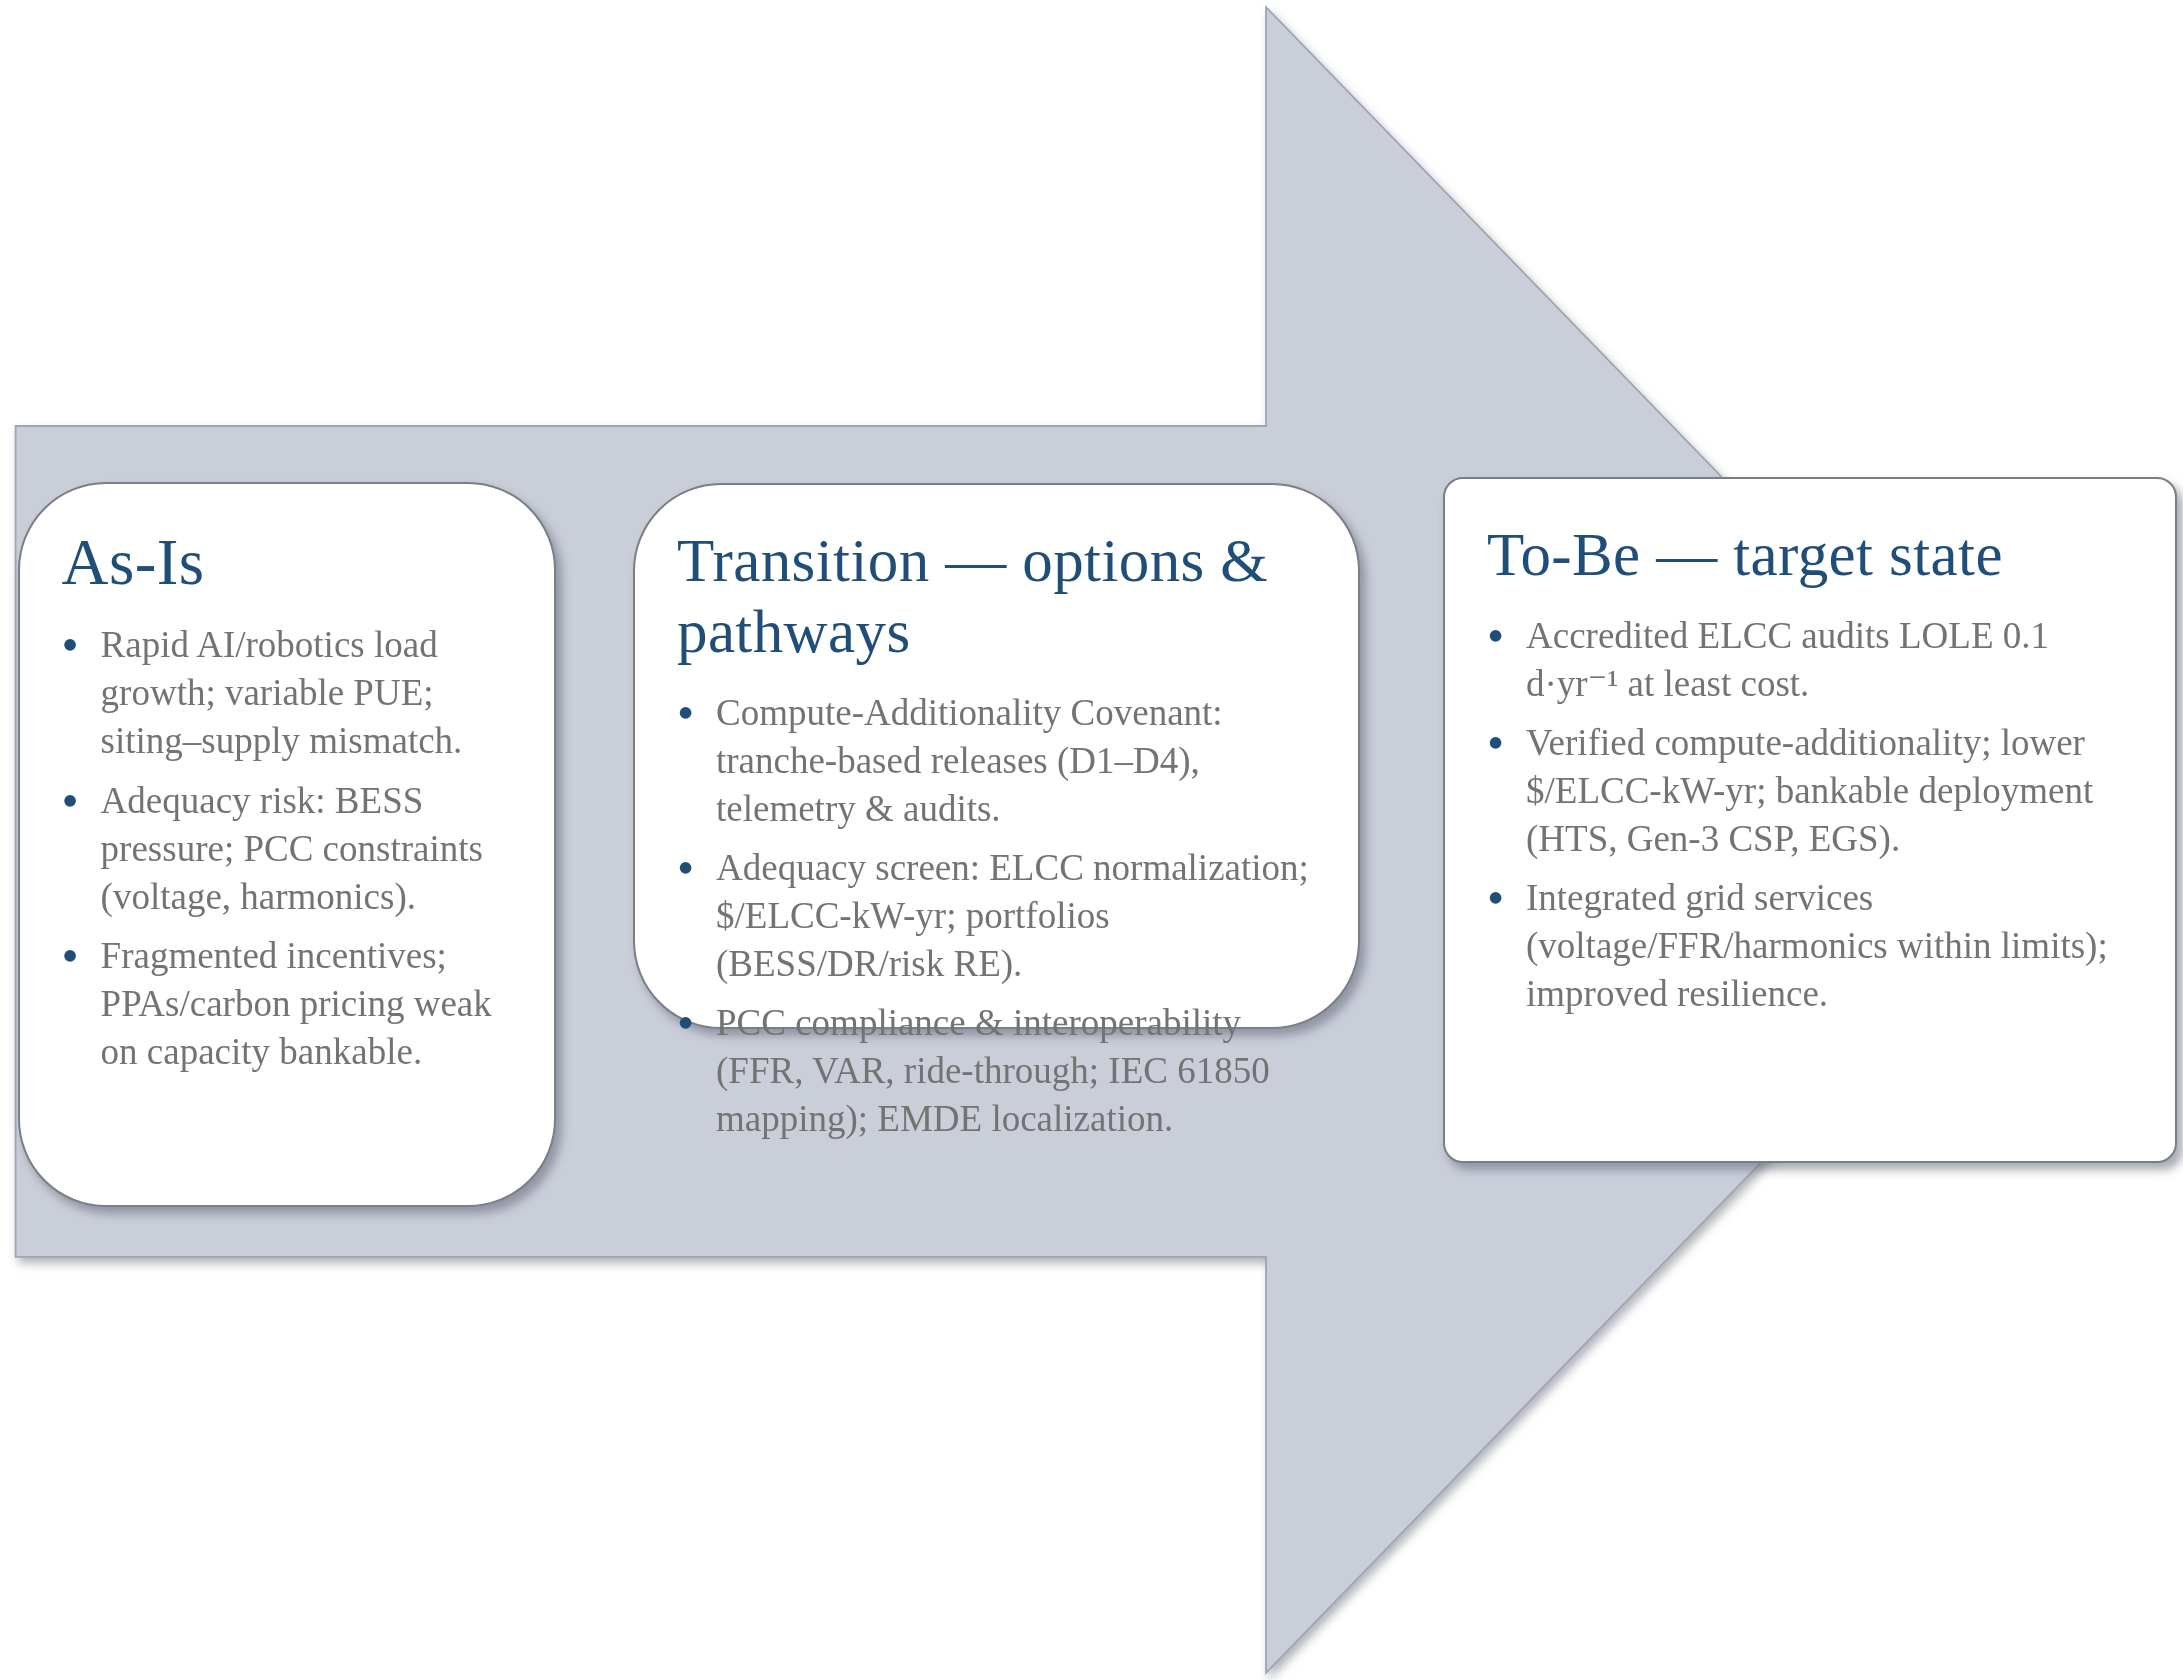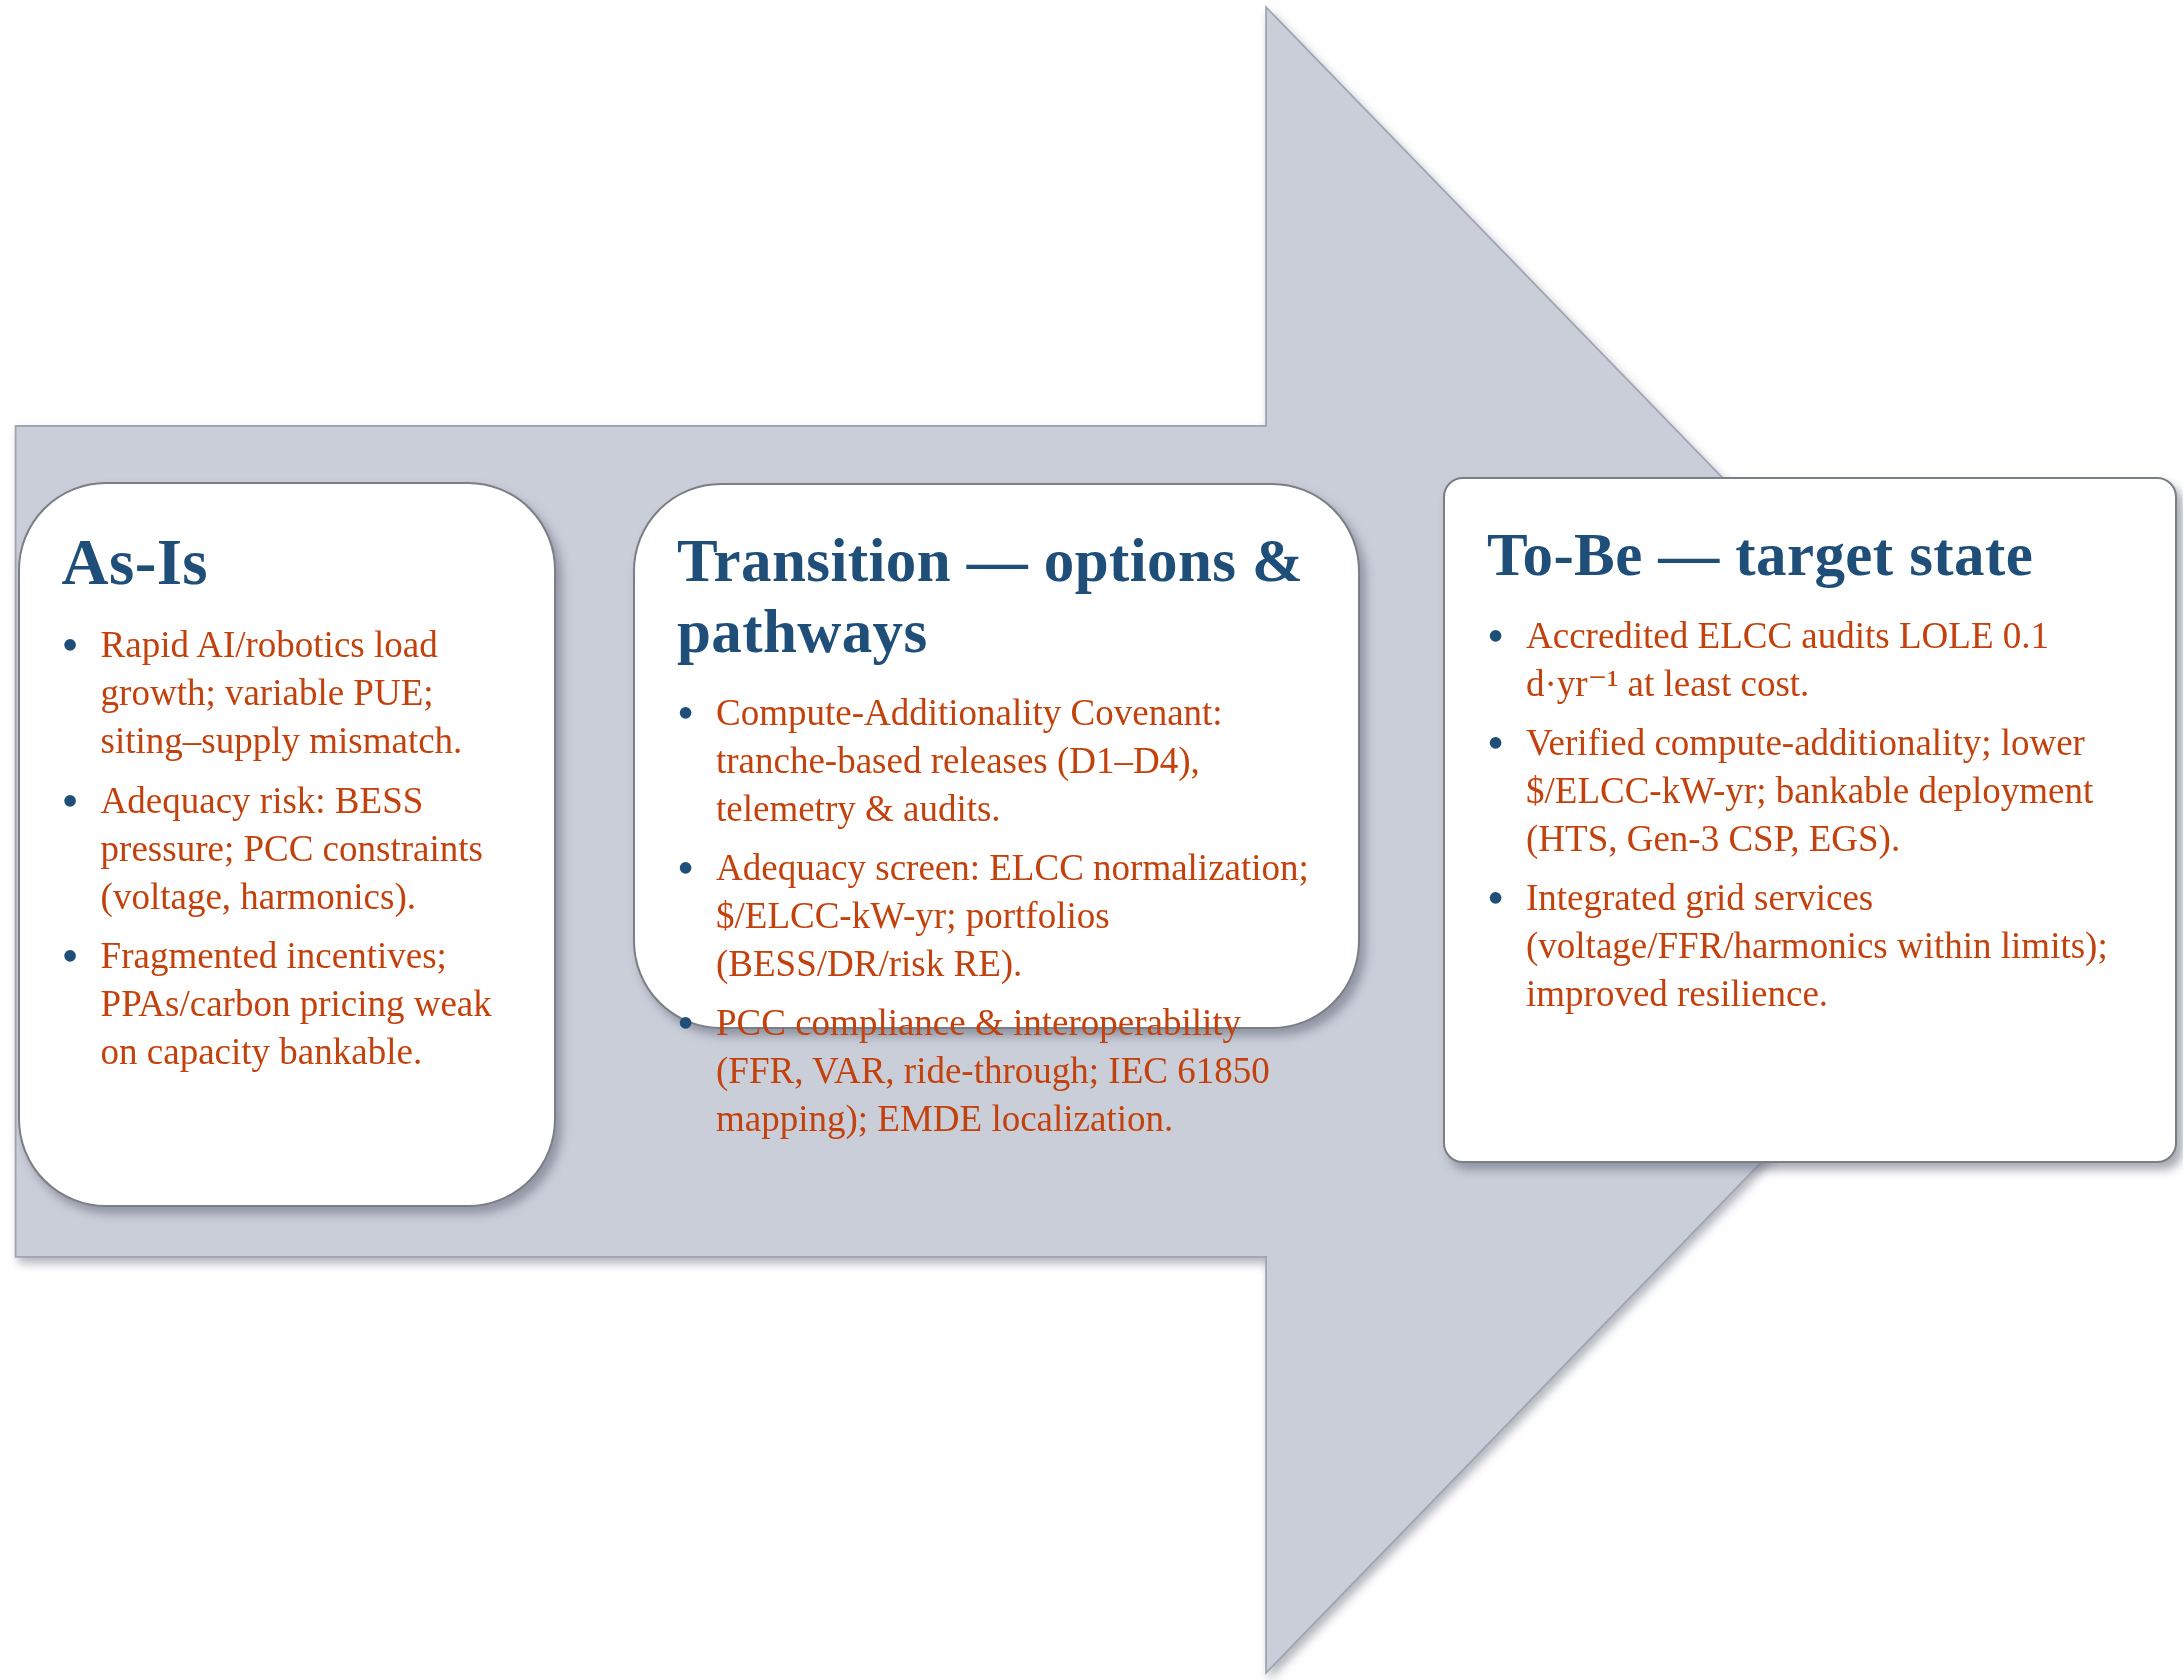--- a/index.html
+++ b/index.html
@@ -32,21 +32,21 @@
     box-sizing: border-box;
     padding: 41px 49px 0 42px;
     color: #1f4e79;
   }
   .card-as-is      { left: 17.6px;   top: 482px; width: 538px;  height: 725px; }
   .card-transition { left: 633px;  top: 483px; width: 727px; height: 546px; }
   .card-to-be      { left: 1443px; top: 477px; width: 734px; height: 686px; border-radius: 20px;  }
   .card-title {
     margin: 0 0 21px 0;
     font-size: 61px;
-    font-weight: bold;
+    font-weight: normal;
     line-height: 1.16;
     color: #1f4e79;
     letter-spacing: 0.4px;
   }
   .card-as-is .card-title { font-size: 65px; }
   .bullets { margin: 0; padding: 0; }
   .bullet-item {
     display: flex;
     align-items: flex-start;
     margin: 0 0 11.3px 0;
@@ -54,21 +54,21 @@
   .bullet-dot {
     flex: 0 0 39px;
     font-size: 49px;
     line-height: 47px;
     color: #1f4e79;
   }
   .bullet-text {
     flex: 1 1 auto;
     font-size: 37px;
     line-height: 48px;
-    color: #c2410c;
+    color: #737373;
   }
 </style>
 </head>
 <body>
 
 <div class="canvas">
 
   <svg class="arrow-svg" viewBox="0 0 3095 2382" aria-hidden="true">
     <path class="arrow-shape" d="M 22,604 L 1795,604 L 1795,10 L 2940,1191 L 1795,2372 L 1795,1782 L 22,1782 Z"></path>
   </svg>

